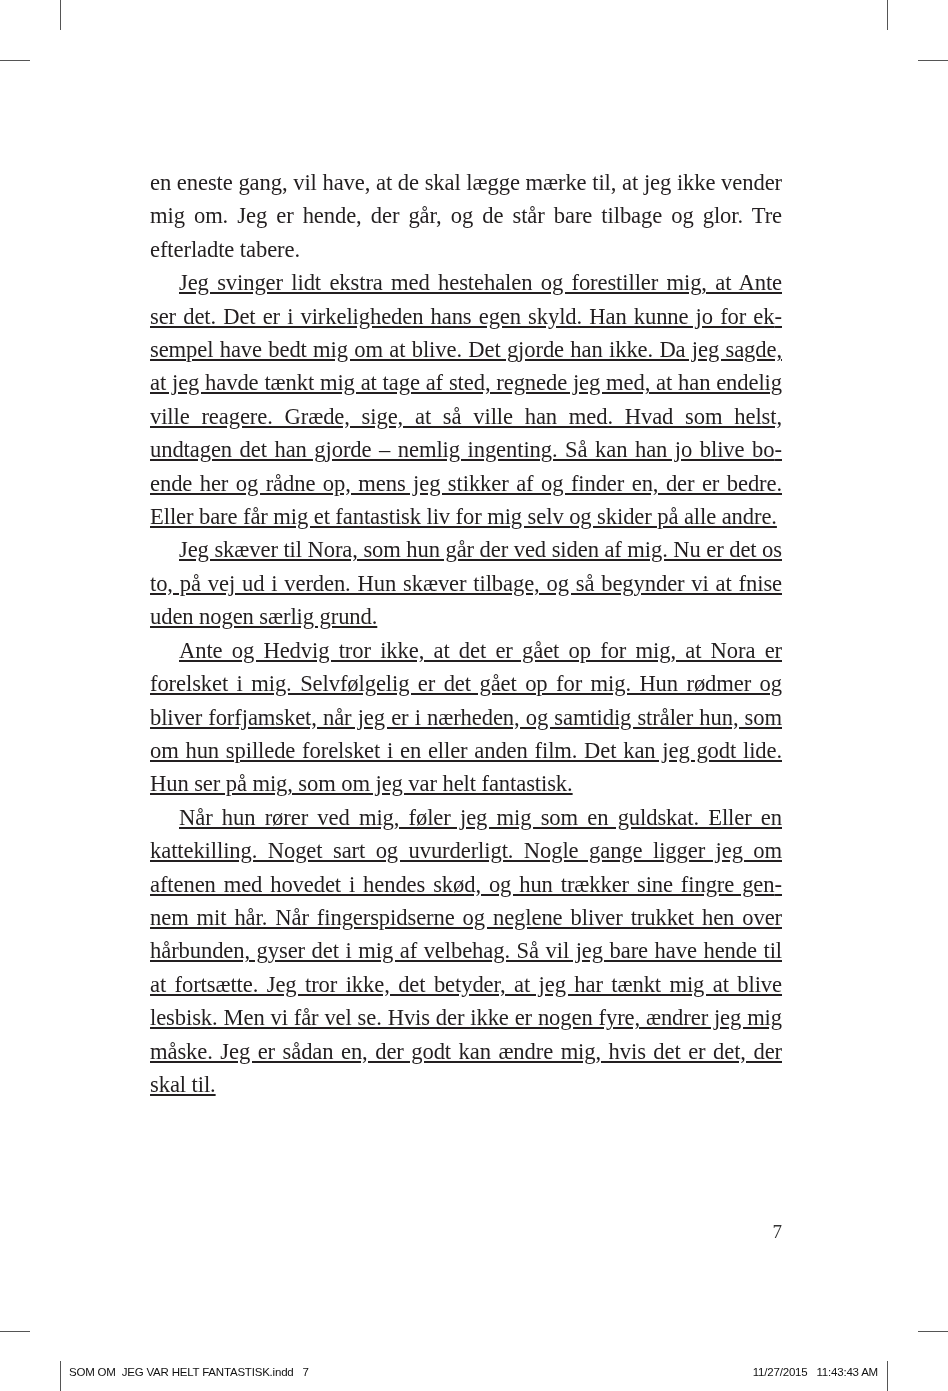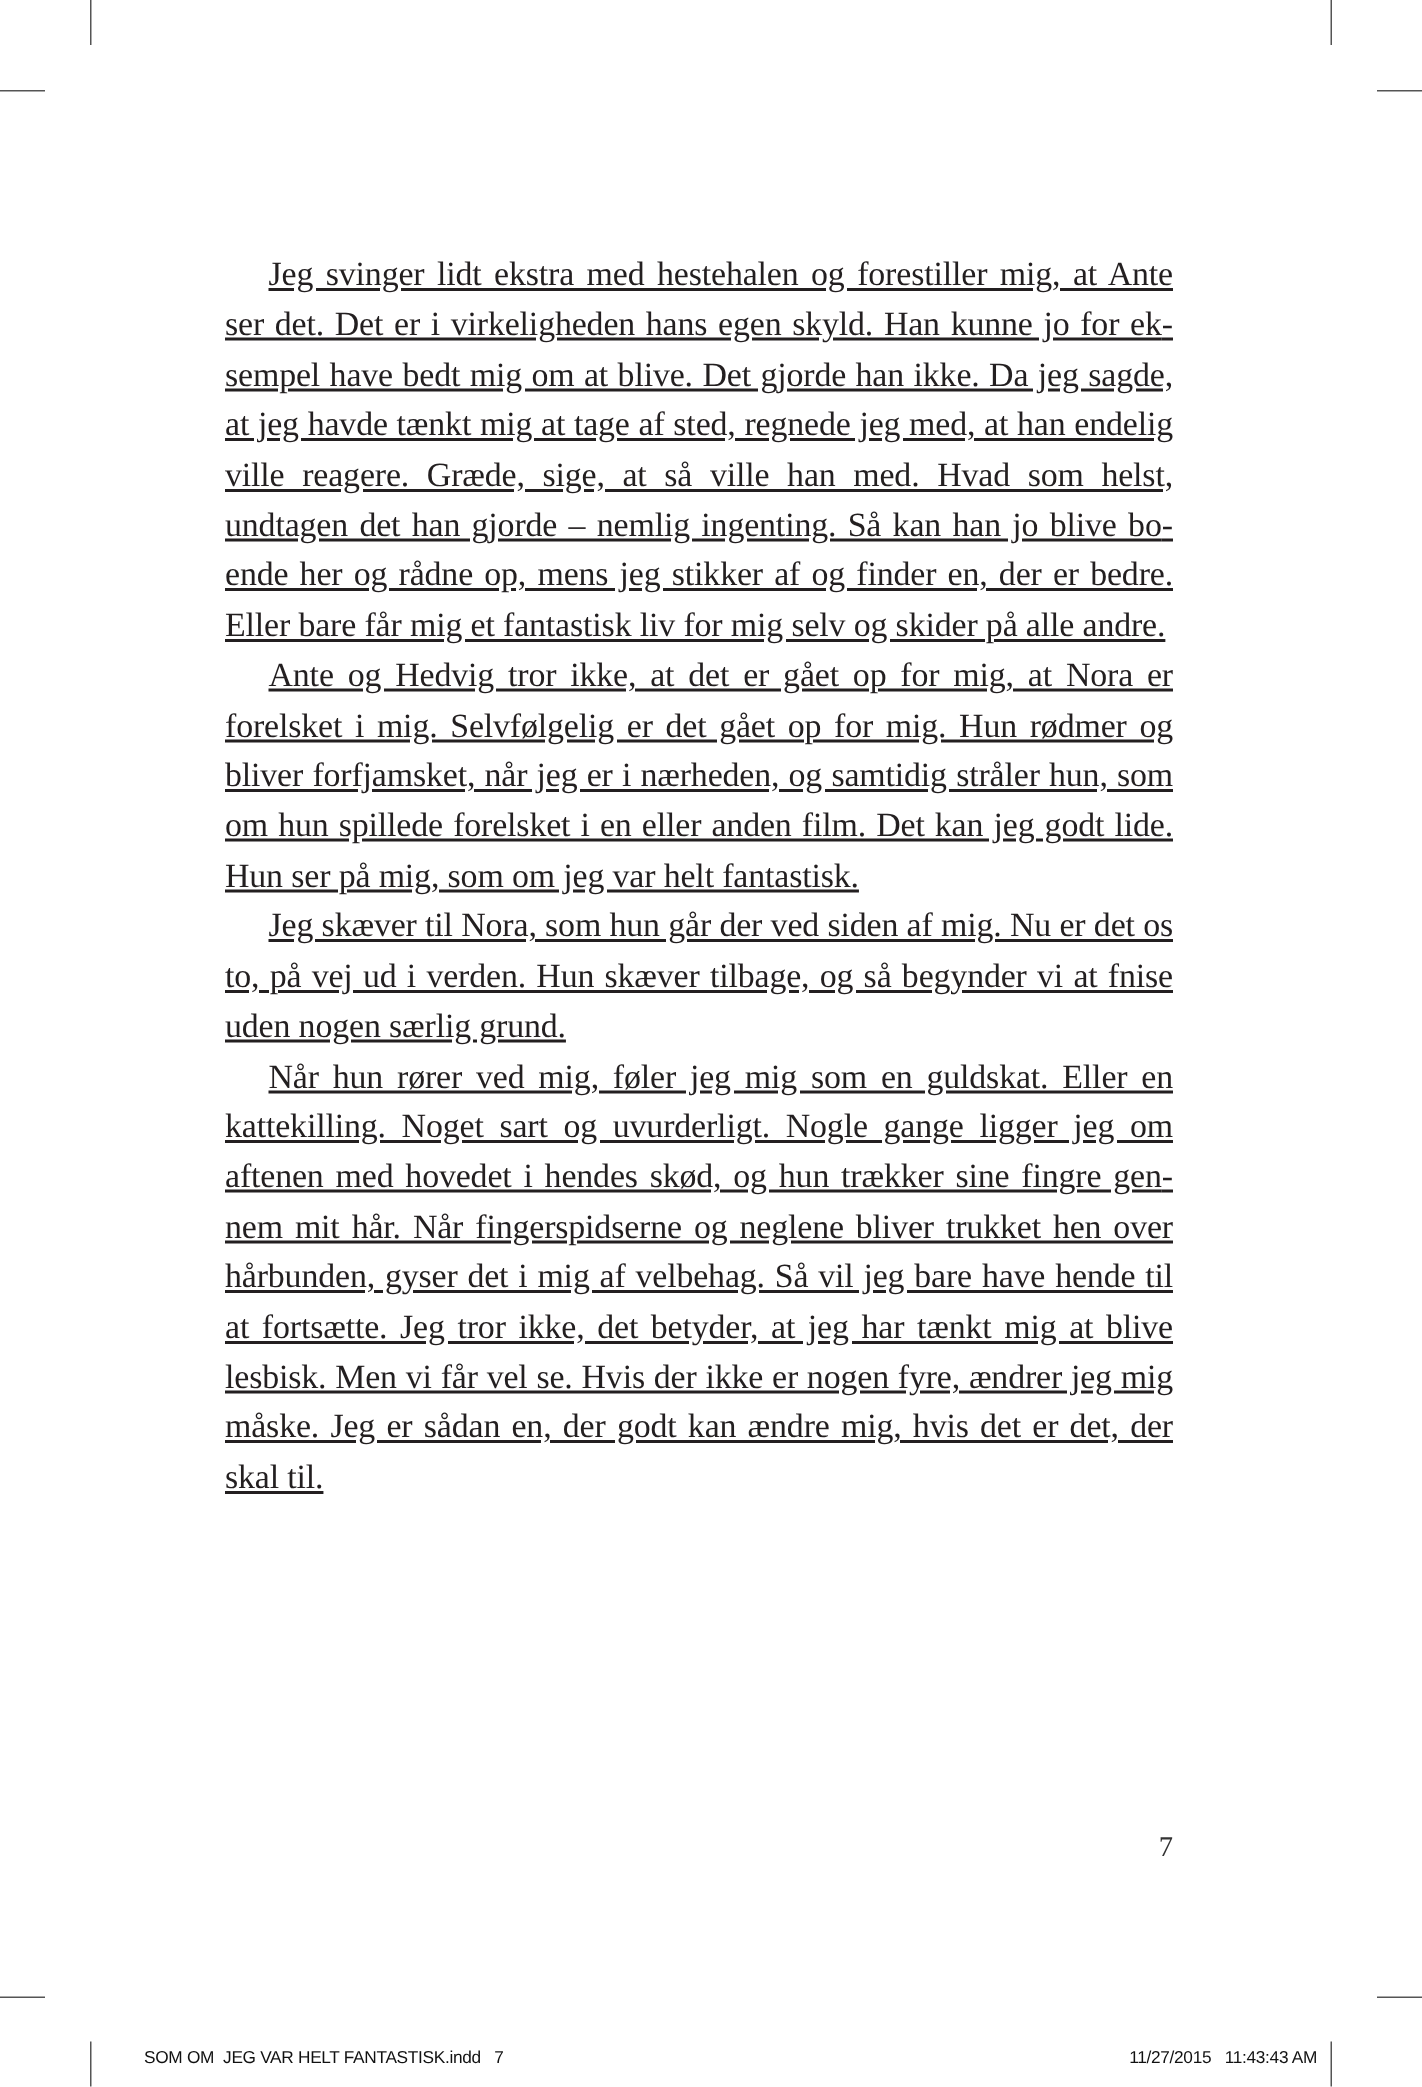--- a/index.html
+++ b/index.html
@@ -51,38 +51,39 @@
     }
     .slug {
       position: absolute;
       top: 1366px;
       font-family: "Liberation Sans", "DejaVu Sans", sans-serif;
       font-size: 11.5px;
       color: #111111;
       letter-spacing: -0.2px;
       white-space: pre;
     }
-    .slug.left { left: 96px; }
+    .slug.left { left: 69px; }
     .slug.right { right: 70px; text-align: right; }
   </style>
 </head>
 <body>
 
 <div class="crop" style="left:60px;top:0;width:1px;height:30px;"></div>
 <div class="crop" style="left:887px;top:0;width:1px;height:30px;"></div>
 <div class="crop" style="left:0;top:60px;width:30px;height:1px;"></div>
 <div class="crop" style="left:918px;top:60px;width:30px;height:1px;"></div>
 <div class="crop" style="left:0;top:1331px;width:30px;height:1px;"></div>
 <div class="crop" style="left:918px;top:1331px;width:30px;height:1px;"></div>
 <div class="crop" style="left:60px;top:1361px;width:1px;height:30px;"></div>
 <div class="crop" style="left:887px;top:1361px;width:1px;height:30px;"></div>
 
 <div class="page-body">
+  <p class="para">en eneste gang, vil have, at de skal lægge mærke til, at jeg ikke vender mig om. Jeg er hende, der går, og de står bare tilbage og glor. Tre efterladte tabere.</p>
   <p class="para indent">Jeg svinger lidt ekstra med hestehalen og forestiller mig, at Ante ser det. Det er i virkeligheden hans egen skyld. Han kunne jo for ek­sempel have bedt mig om at blive. Det gjorde han ikke. Da jeg sagde, at jeg havde tænkt mig at tage af sted, regnede jeg med, at han en­delig ville reagere. Græde, sige, at så ville han med. Hvad som helst, undtagen det han gjorde – nemlig ingenting. Så kan han jo blive bo­ende her og rådne op, mens jeg stikker af og finder en, der er bedre. Eller bare får mig et fantastisk liv for mig selv og skider på alle andre.</p>
+  <p class="para indent">Jeg skæver til Nora, som hun går der ved siden af mig. Nu er det os to, på vej ud i verden. Hun skæver tilbage, og så begynder vi at fnise uden nogen særlig grund.</p>
   <p class="para indent">Ante og Hedvig tror ikke, at det er gået op for mig, at Nora er forelsket i mig. Selvfølgelig er det gået op for mig. Hun rødmer og bliver forfjamsket, når jeg er i nærheden, og samtidig stråler hun, som om hun spillede forelsket i en eller anden film. Det kan jeg godt lide. Hun ser på mig, som om jeg var helt fantastisk.</p>
-  <p class="para indent">Jeg skæver til Nora, som hun går der ved siden af mig. Nu er det os to, på vej ud i verden. Hun skæver tilbage, og så begynder vi at fnise uden nogen særlig grund.</p>
   <p class="para indent">Når hun rører ved mig, føler jeg mig som en guldskat. Eller en kattekilling. Noget sart og uvurderligt. Nogle gange ligger jeg om aftenen med hovedet i hendes skød, og hun trækker sine fingre gen­nem mit hår. Når fingerspidserne og neglene bliver trukket hen over hårbunden, gyser det i mig af velbehag. Så vil jeg bare have hende til at fortsætte. Jeg tror ikke, det betyder, at jeg har tænkt mig at blive lesbisk. Men vi får vel se. Hvis der ikke er nogen fyre, ændrer jeg mig måske. Jeg er sådan en, der godt kan ændre mig, hvis det er det, der skal til.</p>
 </div>
 
 <div class="folio">7</div>
 
 <div class="slug left">SOM OM  JEG VAR HELT FANTASTISK.indd   7</div>
 <div class="slug right">11/27/2015   11:43:43 AM</div>
 
 </body></html>

